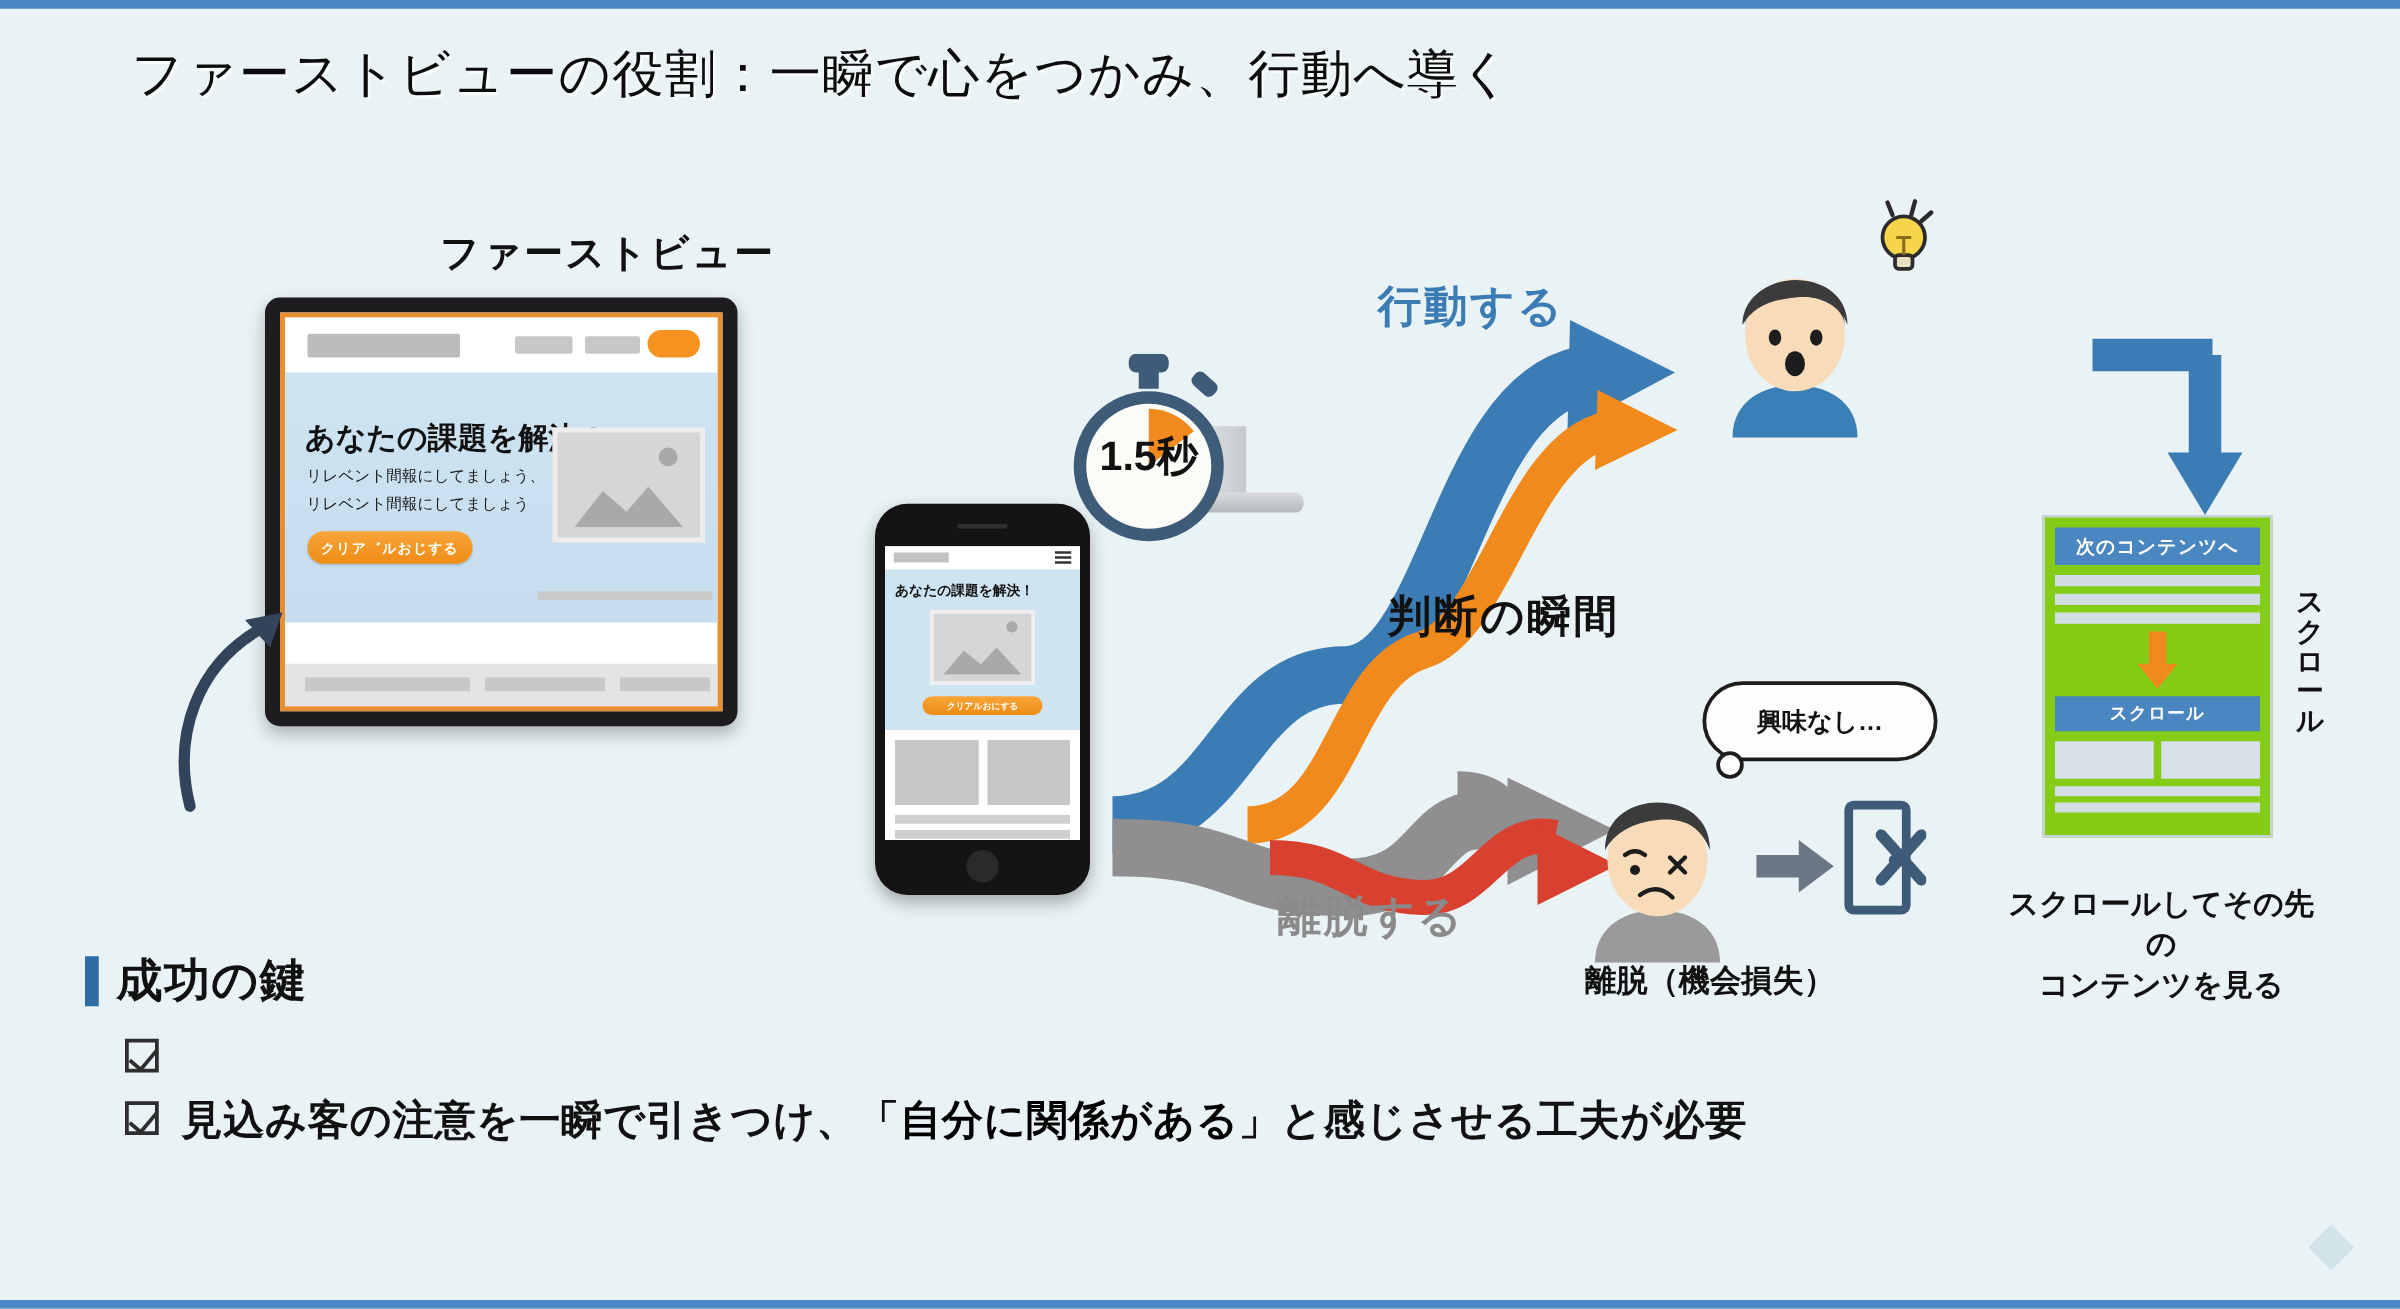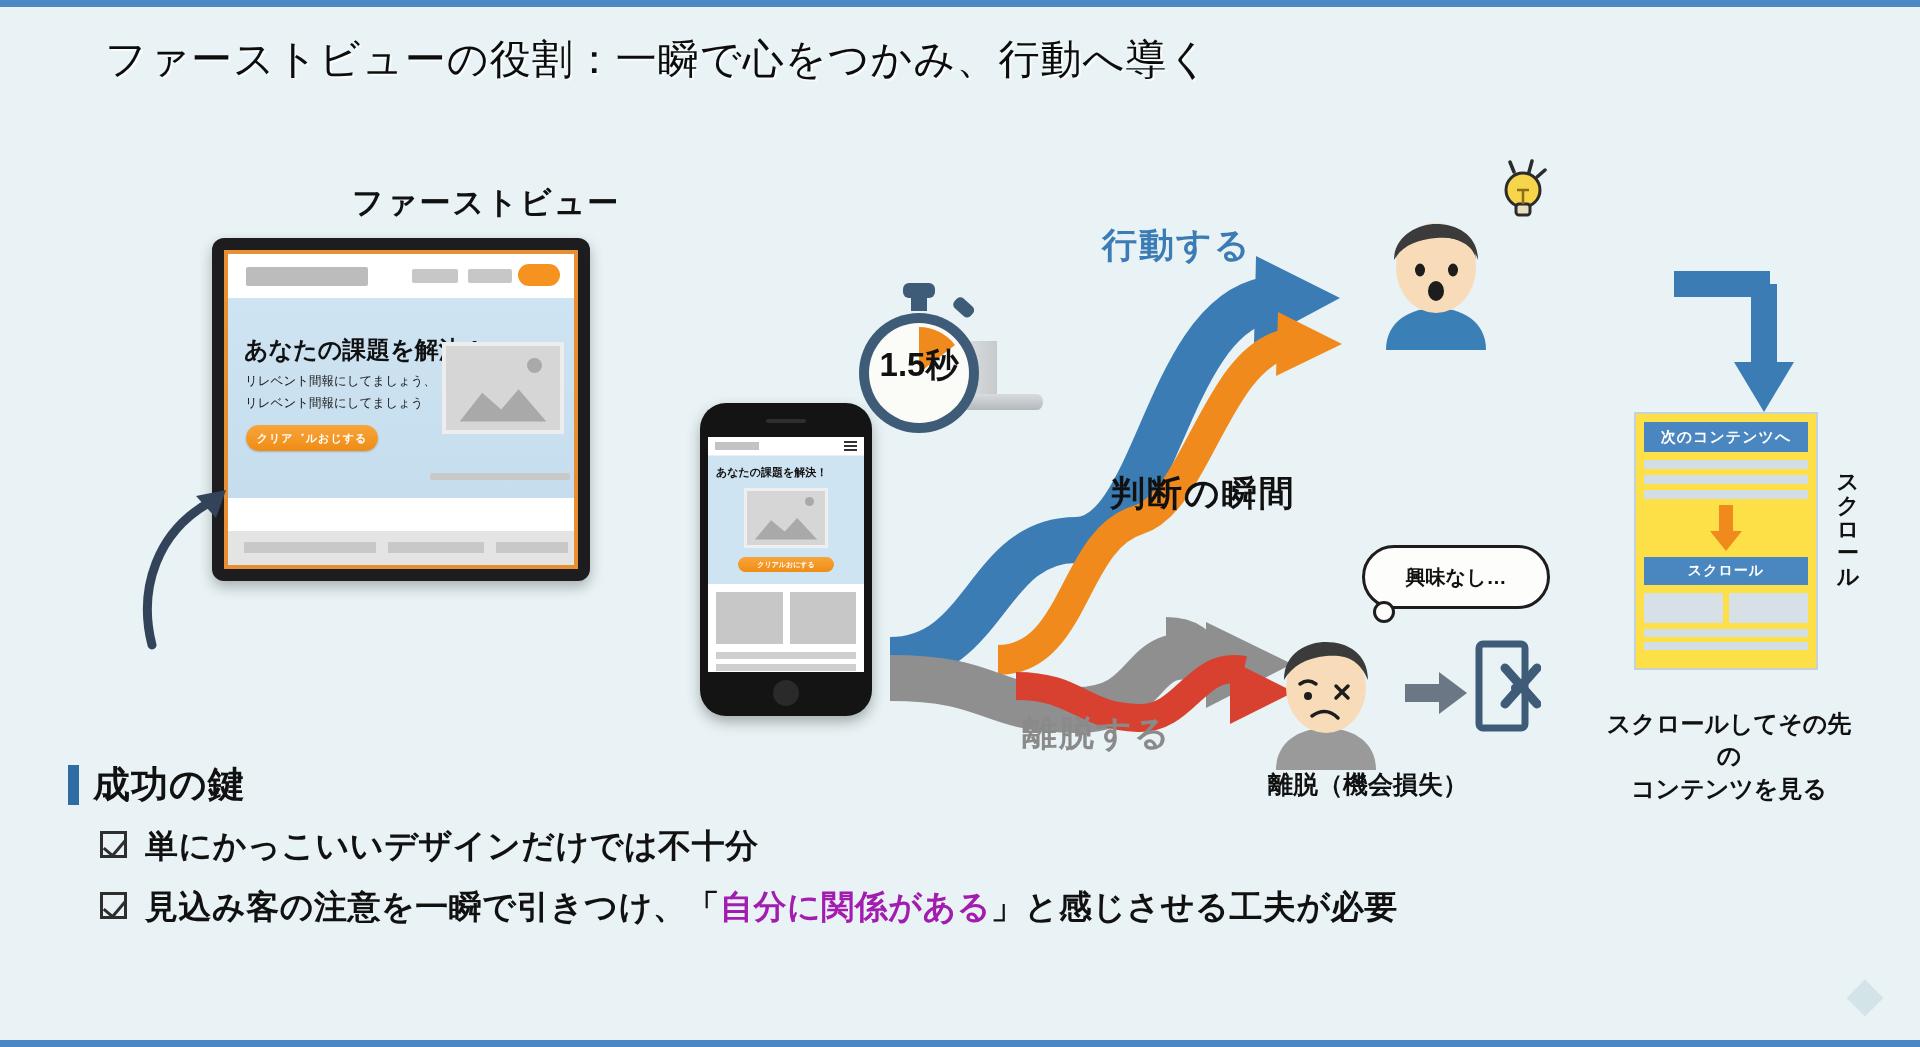--- a/index.html
+++ b/index.html
@@ -140,21 +140,21 @@
   .door{position:absolute;left:1475px;top:640px;width:66px;height:92px;}
 
   .exit-cap{
     position:absolute;left:1238px;top:768px;width:260px;text-align:center;
     font-size:25px;font-weight:bold;color:#111;
   }
 
   
   .panel{
     position:absolute;left:1634px;top:412px;width:184px;height:258px;
-    background:#fde047;border:2px solid #c6d2da;box-sizing:border-box;padding:8px;
+    background:#84cc16;border:2px solid #c6d2da;box-sizing:border-box;padding:8px;
   }
   .panel-head{
     height:30px;background:#4a86bf;color:#fff;font-size:15px;font-weight:bold;
     display:flex;align-items:center;justify-content:center;letter-spacing:1px;
   }
   .panel-rows{margin-top:8px;}
   .panel-rows i{display:block;height:9px;background:#d3dde4;margin-bottom:6px;}
   .panel-mid{
     margin-top:6px;height:28px;background:#4a86bf;color:#fff;font-size:14px;font-weight:bold;
     display:flex;align-items:center;justify-content:center;letter-spacing:1px;
@@ -180,21 +180,21 @@
   .key-item{display:flex;align-items:flex-start;margin-bottom:16px;}
   .chk{
     width:27px;height:27px;border:3px solid #2e2e2e;box-sizing:border-box;
     margin-right:18px;margin-top:7px;position:relative;flex:none;
   }
   .chk:after{
     content:"";position:absolute;left:5px;top:1px;width:10px;height:18px;
     border:solid #2e2e2e;border-width:0 3.5px 3.5px 0;transform:rotate(40deg);
   }
   .key-text{font-size:33px;font-weight:bold;color:#111;letter-spacing:.5px;white-space:nowrap;}
-  .hl{color:#a21caf;}
+  .hl{color:#000000;}
 
   .corner{position:absolute;right:42px;bottom:36px;width:26px;height:26px;
     background:#cfe0e6;transform:rotate(45deg);opacity:.85;}
 </style>
 </head>
 <body>
 
 <div id="stage">
   <div class="topbar"></div>
   <div class="bottombar"></div>
@@ -387,21 +387,20 @@
   </div>
 
   <div class="key-head">
     <div class="key-bar"></div>
     <div class="key-title">成功の鍵</div>
   </div>
 
   <div class="key-list">
     <div class="key-item">
       <div class="chk"></div>
-      <div class="key-text">単にかっこいいデザインだけでは不十分</div>
     </div>
     <div class="key-item">
       <div class="chk"></div>
       <div class="key-text"><span>見込み客の注意を一瞬で引きつけ、「</span><span class="hl">自分に関係がある</span><span>」と感じさせる工夫が必要</span></div>
     </div>
   </div>
 
   <div class="corner"></div>
 </div>
 

